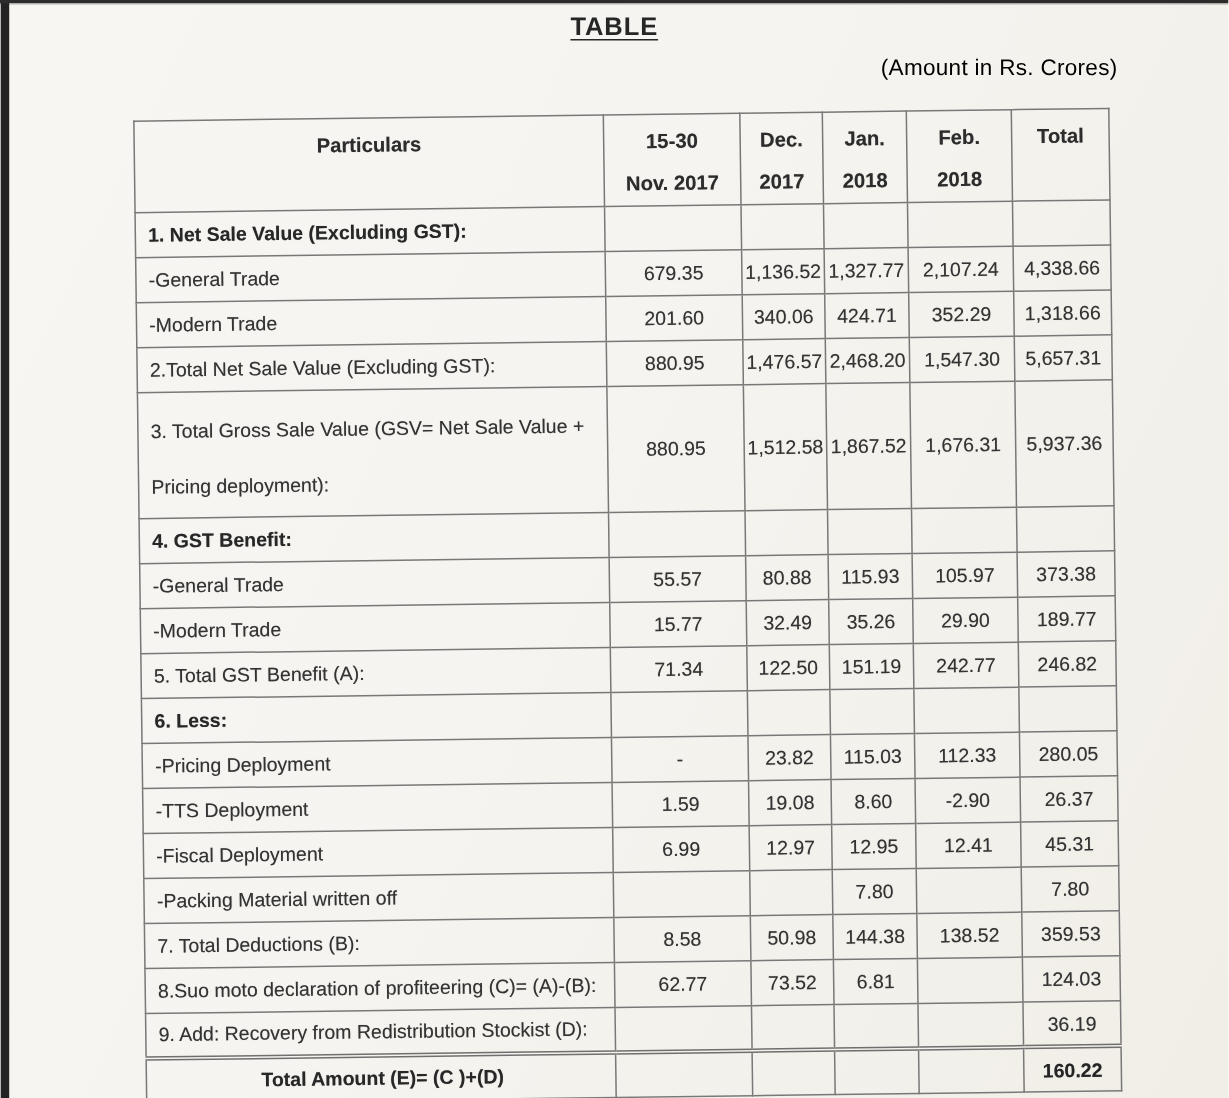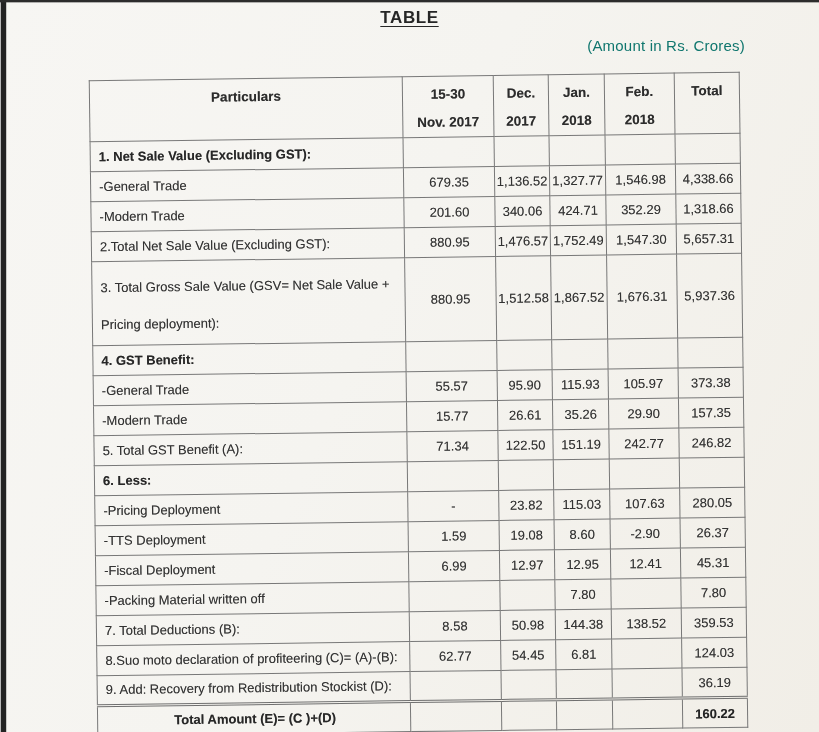--- a/index.html
+++ b/index.html
@@ -19,21 +19,21 @@
     position:absolute; left:0; top:0; width:819px; height:3px;
     background:linear-gradient(180deg,#2c2c2c 0 2px,rgba(44,44,44,.35) 2px 3px);
   }
   .doc-title {
     position:absolute; top:8px; left:0; width:819px; text-align:center;
     font-size:17px; font-weight:bold; letter-spacing:.6px; color:#262626;
     text-decoration:underline; text-underline-offset:3px;
   }
   .doc-subtitle {
     position:absolute; top:37px; right:74px;
-    font-size:15px; color:#0f766e; letter-spacing:.2px;
+    font-size:15px; color:#000000; letter-spacing:.2px;
   }
   .table-wrap {
     position:absolute; left:93px; top:76px; width:650px;
     transform:rotate(-0.75deg); transform-origin:50% 50%;
   }
   table {
     width:650px; border-collapse:collapse; table-layout:fixed;
     font-size:13px; color:#333;
     text-shadow:0 0 .5px rgba(40,40,40,.45);
   }
@@ -92,36 +92,36 @@
           <td class="value"></td>
           <td class="value"></td>
           <td class="value"></td>
           <td class="value"></td>
         </tr>
         <tr>
           <td class="label">-General Trade</td>
           <td class="value">679.35</td>
           <td class="value">1,136.52</td>
           <td class="value">1,327.77</td>
-          <td class="value">1,546.98</td>
+          <td class="value">2,107.24</td>
           <td class="value">4,338.66</td>
         </tr>
         <tr>
           <td class="label">-Modern Trade</td>
           <td class="value">201.60</td>
           <td class="value">340.06</td>
           <td class="value">424.71</td>
           <td class="value">352.29</td>
           <td class="value">1,318.66</td>
         </tr>
         <tr>
           <td class="label">2.Total Net Sale Value (Excluding GST):</td>
           <td class="value">880.95</td>
           <td class="value">1,476.57</td>
-          <td class="value">1,752.49</td>
+          <td class="value">2,468.20</td>
           <td class="value">1,547.30</td>
           <td class="value">5,657.31</td>
         </tr>
         <tr class="tall">
           <td class="label">3. Total Gross Sale Value (GSV= Net Sale Value +
 Pricing deployment):</td>
           <td class="value">880.95</td>
           <td class="value">1,512.58</td>
           <td class="value">1,867.52</td>
           <td class="value">1,676.31</td>
@@ -131,32 +131,32 @@
           <td class="label">4. GST Benefit:</td>
           <td class="value"></td>
           <td class="value"></td>
           <td class="value"></td>
           <td class="value"></td>
           <td class="value"></td>
         </tr>
         <tr>
           <td class="label">-General Trade</td>
           <td class="value">55.57</td>
-          <td class="value">95.90</td>
+          <td class="value">80.88</td>
           <td class="value">115.93</td>
           <td class="value">105.97</td>
           <td class="value">373.38</td>
         </tr>
         <tr>
           <td class="label">-Modern Trade</td>
           <td class="value">15.77</td>
-          <td class="value">26.61</td>
+          <td class="value">32.49</td>
           <td class="value">35.26</td>
           <td class="value">29.90</td>
-          <td class="value">157.35</td>
+          <td class="value">189.77</td>
         </tr>
         <tr>
           <td class="label">5. Total GST Benefit  (A):</td>
           <td class="value">71.34</td>
           <td class="value">122.50</td>
           <td class="value">151.19</td>
           <td class="value">242.77</td>
           <td class="value">246.82</td>
         </tr>
         <tr class="bold">
@@ -165,21 +165,21 @@
           <td class="value"></td>
           <td class="value"></td>
           <td class="value"></td>
           <td class="value"></td>
         </tr>
         <tr>
           <td class="label">-Pricing Deployment</td>
           <td class="value">-</td>
           <td class="value">23.82</td>
           <td class="value">115.03</td>
-          <td class="value">107.63</td>
+          <td class="value">112.33</td>
           <td class="value">280.05</td>
         </tr>
         <tr>
           <td class="label">-TTS Deployment</td>
           <td class="value">1.59</td>
           <td class="value">19.08</td>
           <td class="value">8.60</td>
           <td class="value">-2.90</td>
           <td class="value">26.37</td>
         </tr>
@@ -203,21 +203,21 @@
           <td class="label">7. Total Deductions (B):</td>
           <td class="value">8.58</td>
           <td class="value">50.98</td>
           <td class="value">144.38</td>
           <td class="value">138.52</td>
           <td class="value">359.53</td>
         </tr>
         <tr>
           <td class="label">8.Suo moto declaration of profiteering (C)= (A)-(B):</td>
           <td class="value">62.77</td>
-          <td class="value">54.45</td>
+          <td class="value">73.52</td>
           <td class="value">6.81</td>
           <td class="value"></td>
           <td class="value">124.03</td>
         </tr>
         <tr>
           <td class="label">9. Add: Recovery from Redistribution Stockist (D):</td>
           <td class="value"></td>
           <td class="value"></td>
           <td class="value"></td>
           <td class="value"></td>

